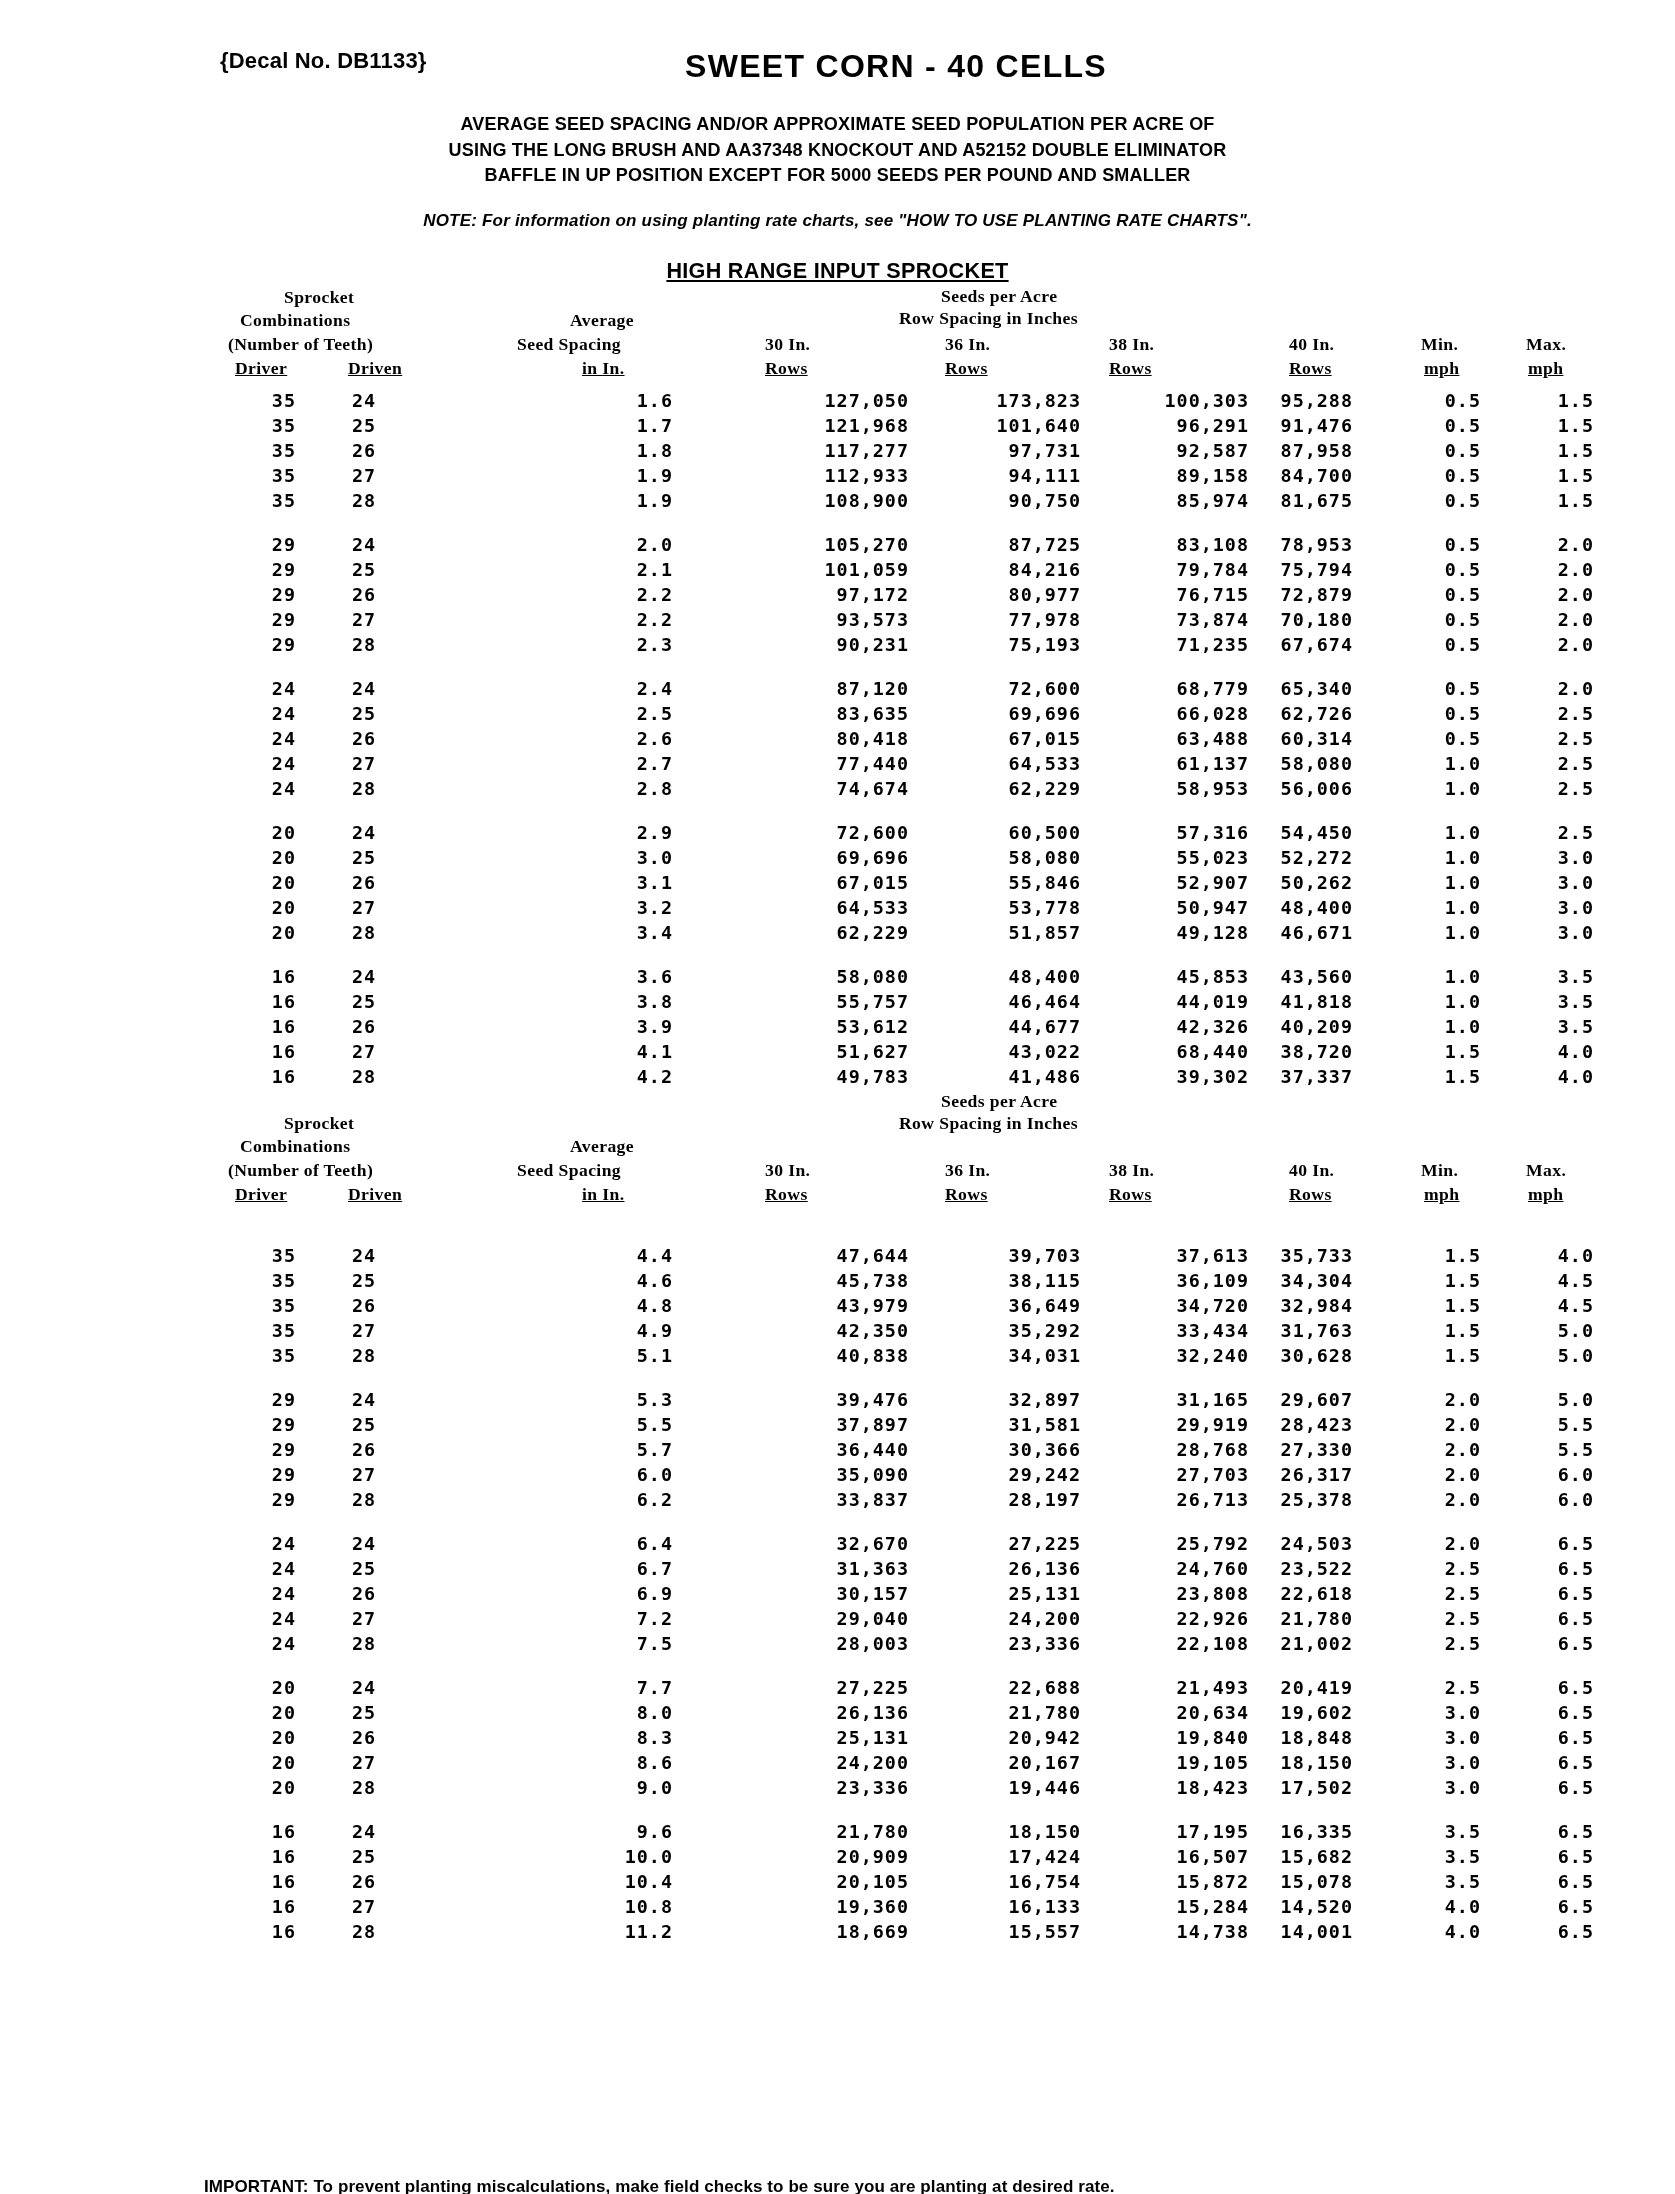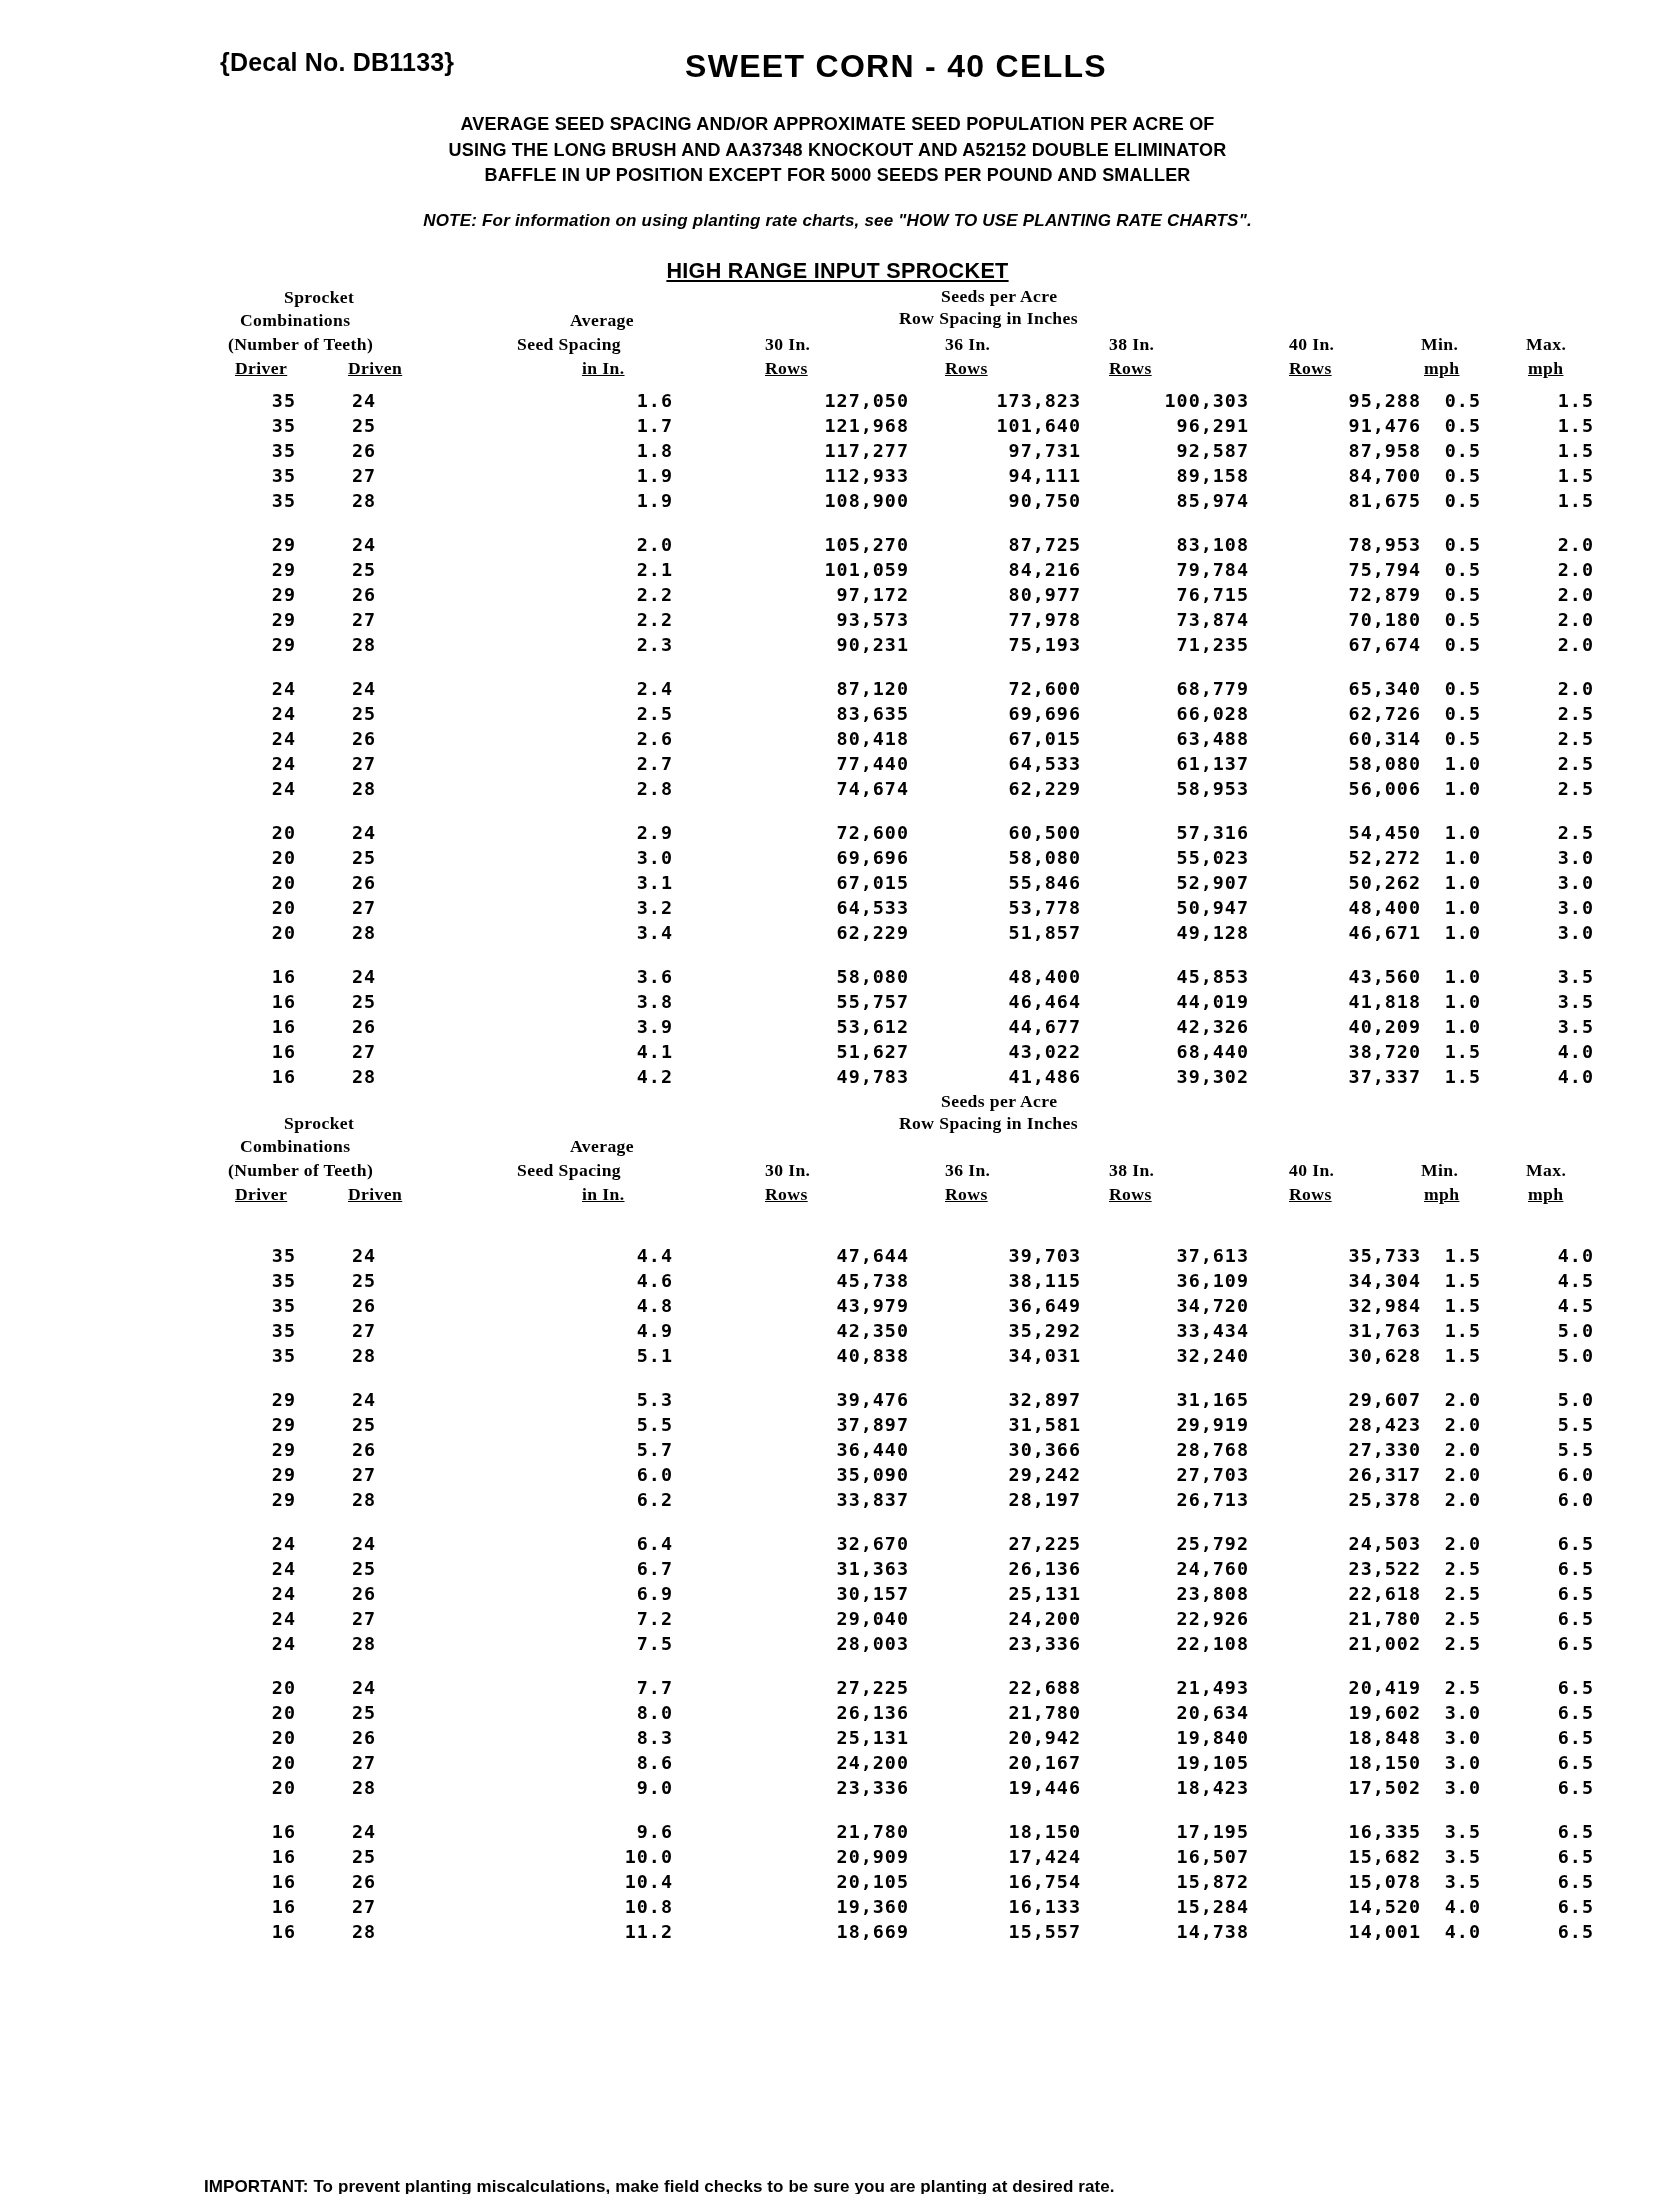--- a/index.html
+++ b/index.html
@@ -24,21 +24,21 @@
   
   .header-row {
     position: relative;
     margin-top: 48px;
     height: 40px;
   }
   .decal {
     position: absolute;
     left: 220px;
     top: 0;
-    font-size: 25px;
+    font-size: 22px;
     font-weight: bold;
     letter-spacing: 0.2px;
   }
   .main-title {
     position: absolute;
     left: 685px;
     top: 0;
     font-size: 32px;
     font-weight: bold;
     letter-spacing: 1.3px;
@@ -106,21 +106,21 @@
   .row span {
     position: absolute;
     white-space: pre;
   }
   .c-driver  { left: 240px; width: 56px; text-align: right; }
   .c-driven  { left: 352px; width: 56px; text-align: left; }
   .c-spacing { left: 609px; width: 64px; text-align: right; }
   .c-r30     { left: 769px; width: 140px; text-align: right; }
   .c-r36     { left: 941px; width: 140px; text-align: right; }
   .c-r38     { left: 1109px; width: 140px; text-align: right; }
-  .c-r40     { left: 1281px; width: 140px; text-align: right; }
+  .c-r40     { left: 1213px; width: 140px; text-align: right; }
   .c-min     { left: 1409px; width: 72px; text-align: right; }
   .c-max     { left: 1522px; width: 72px; text-align: right; }
 
   
   .footer {
     position: absolute;
     left: 204px;
     bottom: 45px;
     font-size: 17px;
     font-weight: bold;

